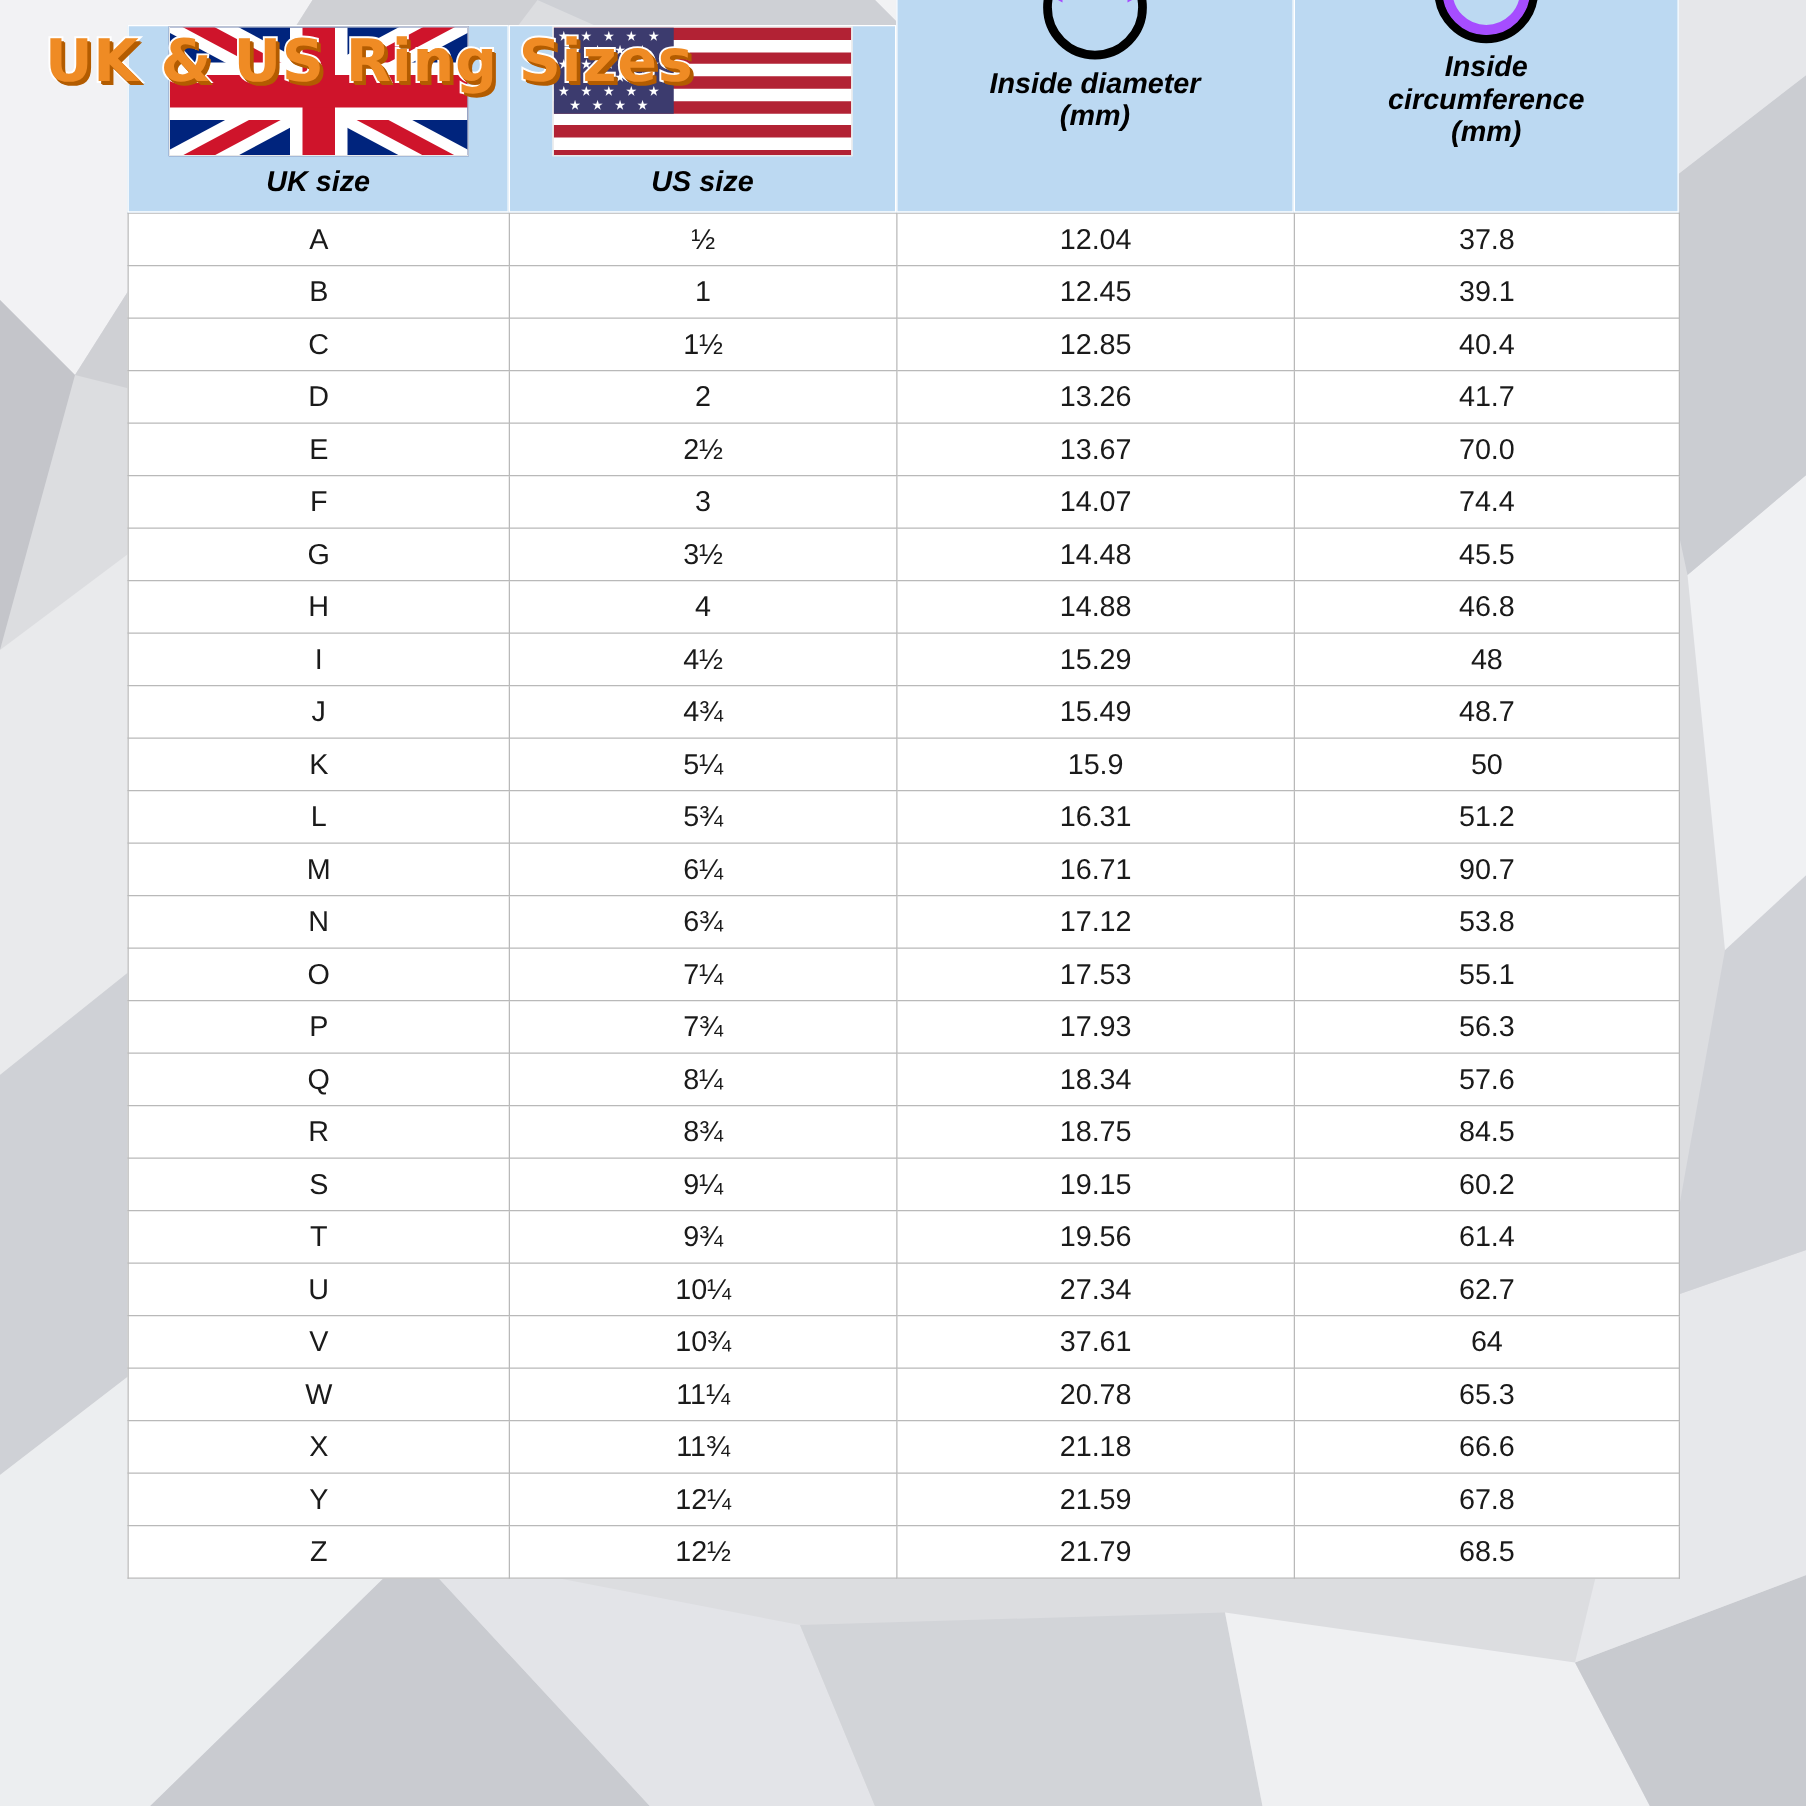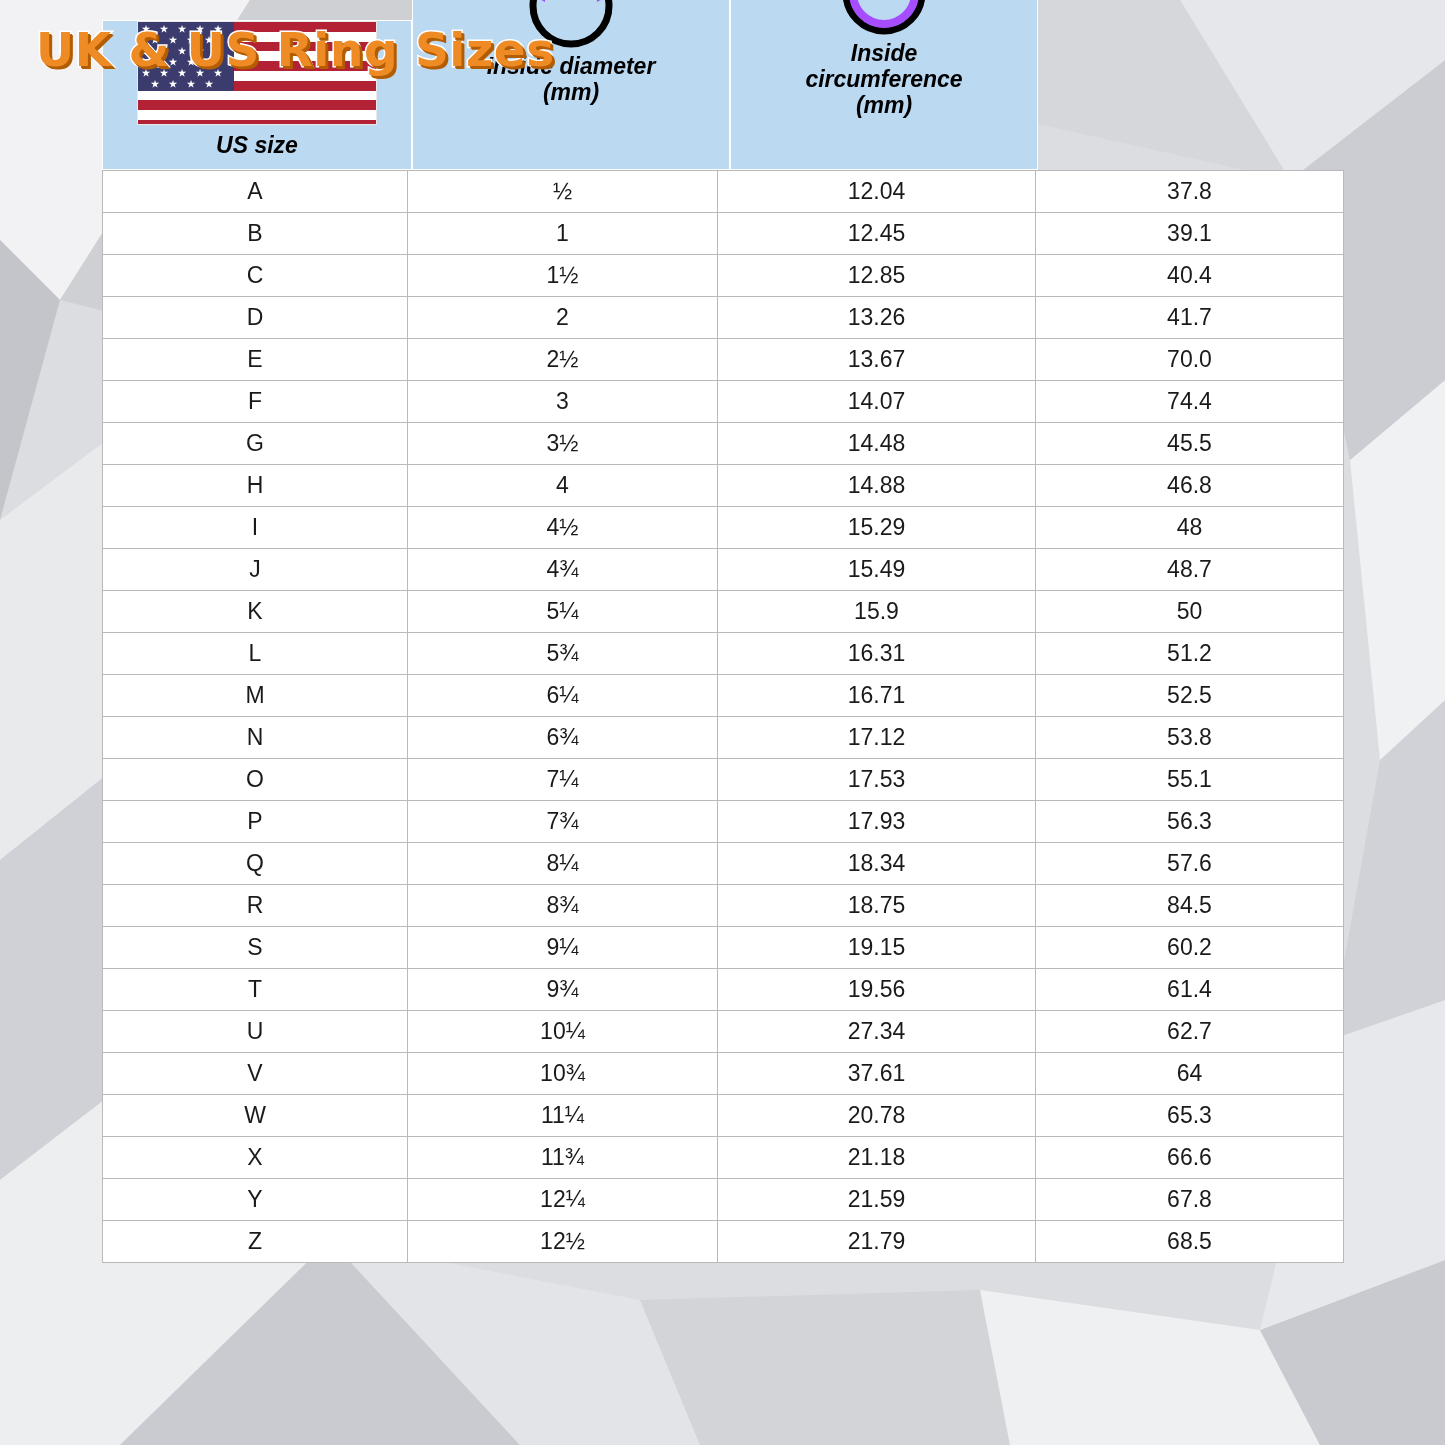--- a/index.html
+++ b/index.html
@@ -189,20 +189,33 @@
 </svg>
 
 <div id="title-wrap">
   <div id="chart-title">UK &amp; US Ring Sizes</div>
 </div>
 
 <div id="chart-card">
 
   <div class="header-row">
 
+    <div class="hcell h-uk">
+      <div class="flag uk-flag">
+        <div class="d-white-1"></div>
+        <div class="d-white-2"></div>
+        <div class="d-red-1"></div>
+        <div class="d-red-2"></div>
+        <div class="cross-white-v"></div>
+        <div class="cross-white-h"></div>
+        <div class="cross-red-v"></div>
+        <div class="cross-red-h"></div>
+      </div>
+      <div class="htext">UK size</div>
+    </div>
 
     <div class="hcell h-us">
       <div class="flag us-flag">
         <div class="us-stripe" style="top:0px;height:9.8px;"></div>
         <div class="us-stripe" style="top:19.6px;height:9.8px;"></div>
         <div class="us-stripe" style="top:39.2px;height:9.8px;"></div>
         <div class="us-stripe" style="top:58.8px;height:9.8px;"></div>
         <div class="us-stripe" style="top:78.4px;height:9.8px;"></div>
         <div class="us-stripe" style="top:98px;height:9.8px;"></div>
 
@@ -346,21 +359,21 @@
         <tr>
           <td>L</td>
           <td>5¾</td>
           <td>16.31</td>
           <td>51.2</td>
         </tr>
         <tr>
           <td>M</td>
           <td>6¼</td>
           <td>16.71</td>
-          <td>52.5</td>
+          <td>90.7</td>
         </tr>
         <tr>
           <td>N</td>
           <td>6¾</td>
           <td>17.12</td>
           <td>53.8</td>
         </tr>
         <tr>
           <td>O</td>
           <td>7¼</td>

